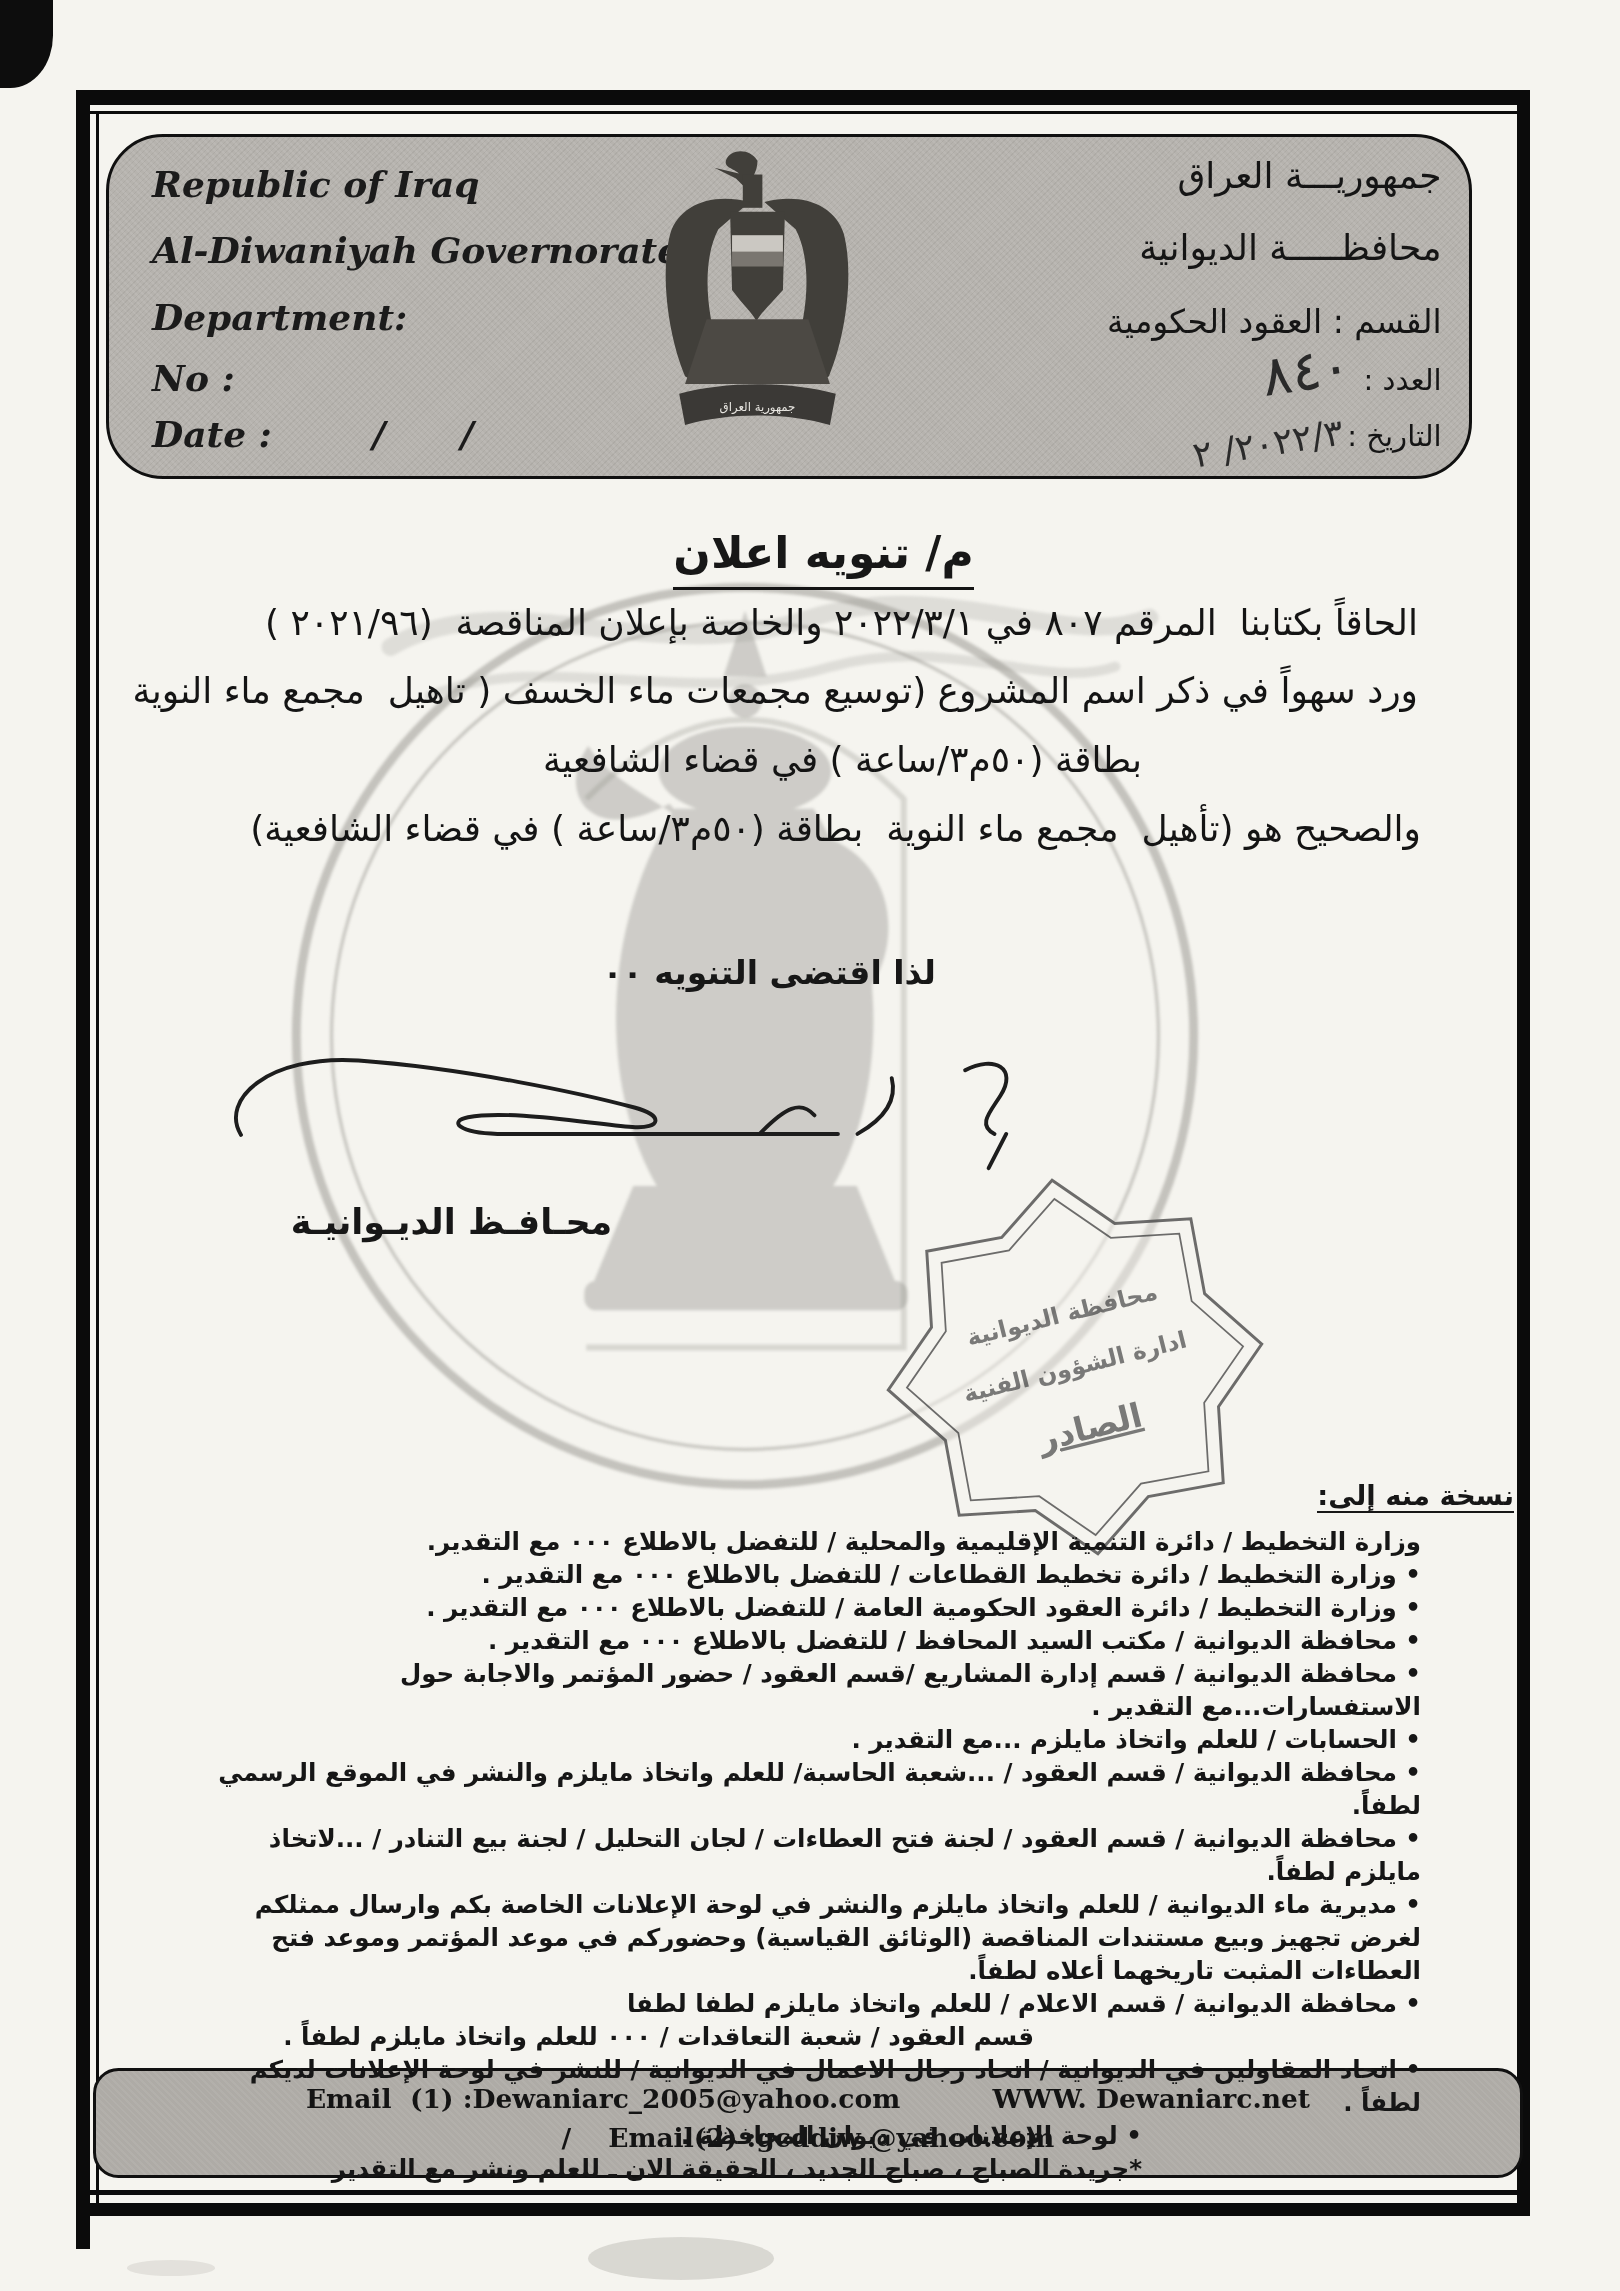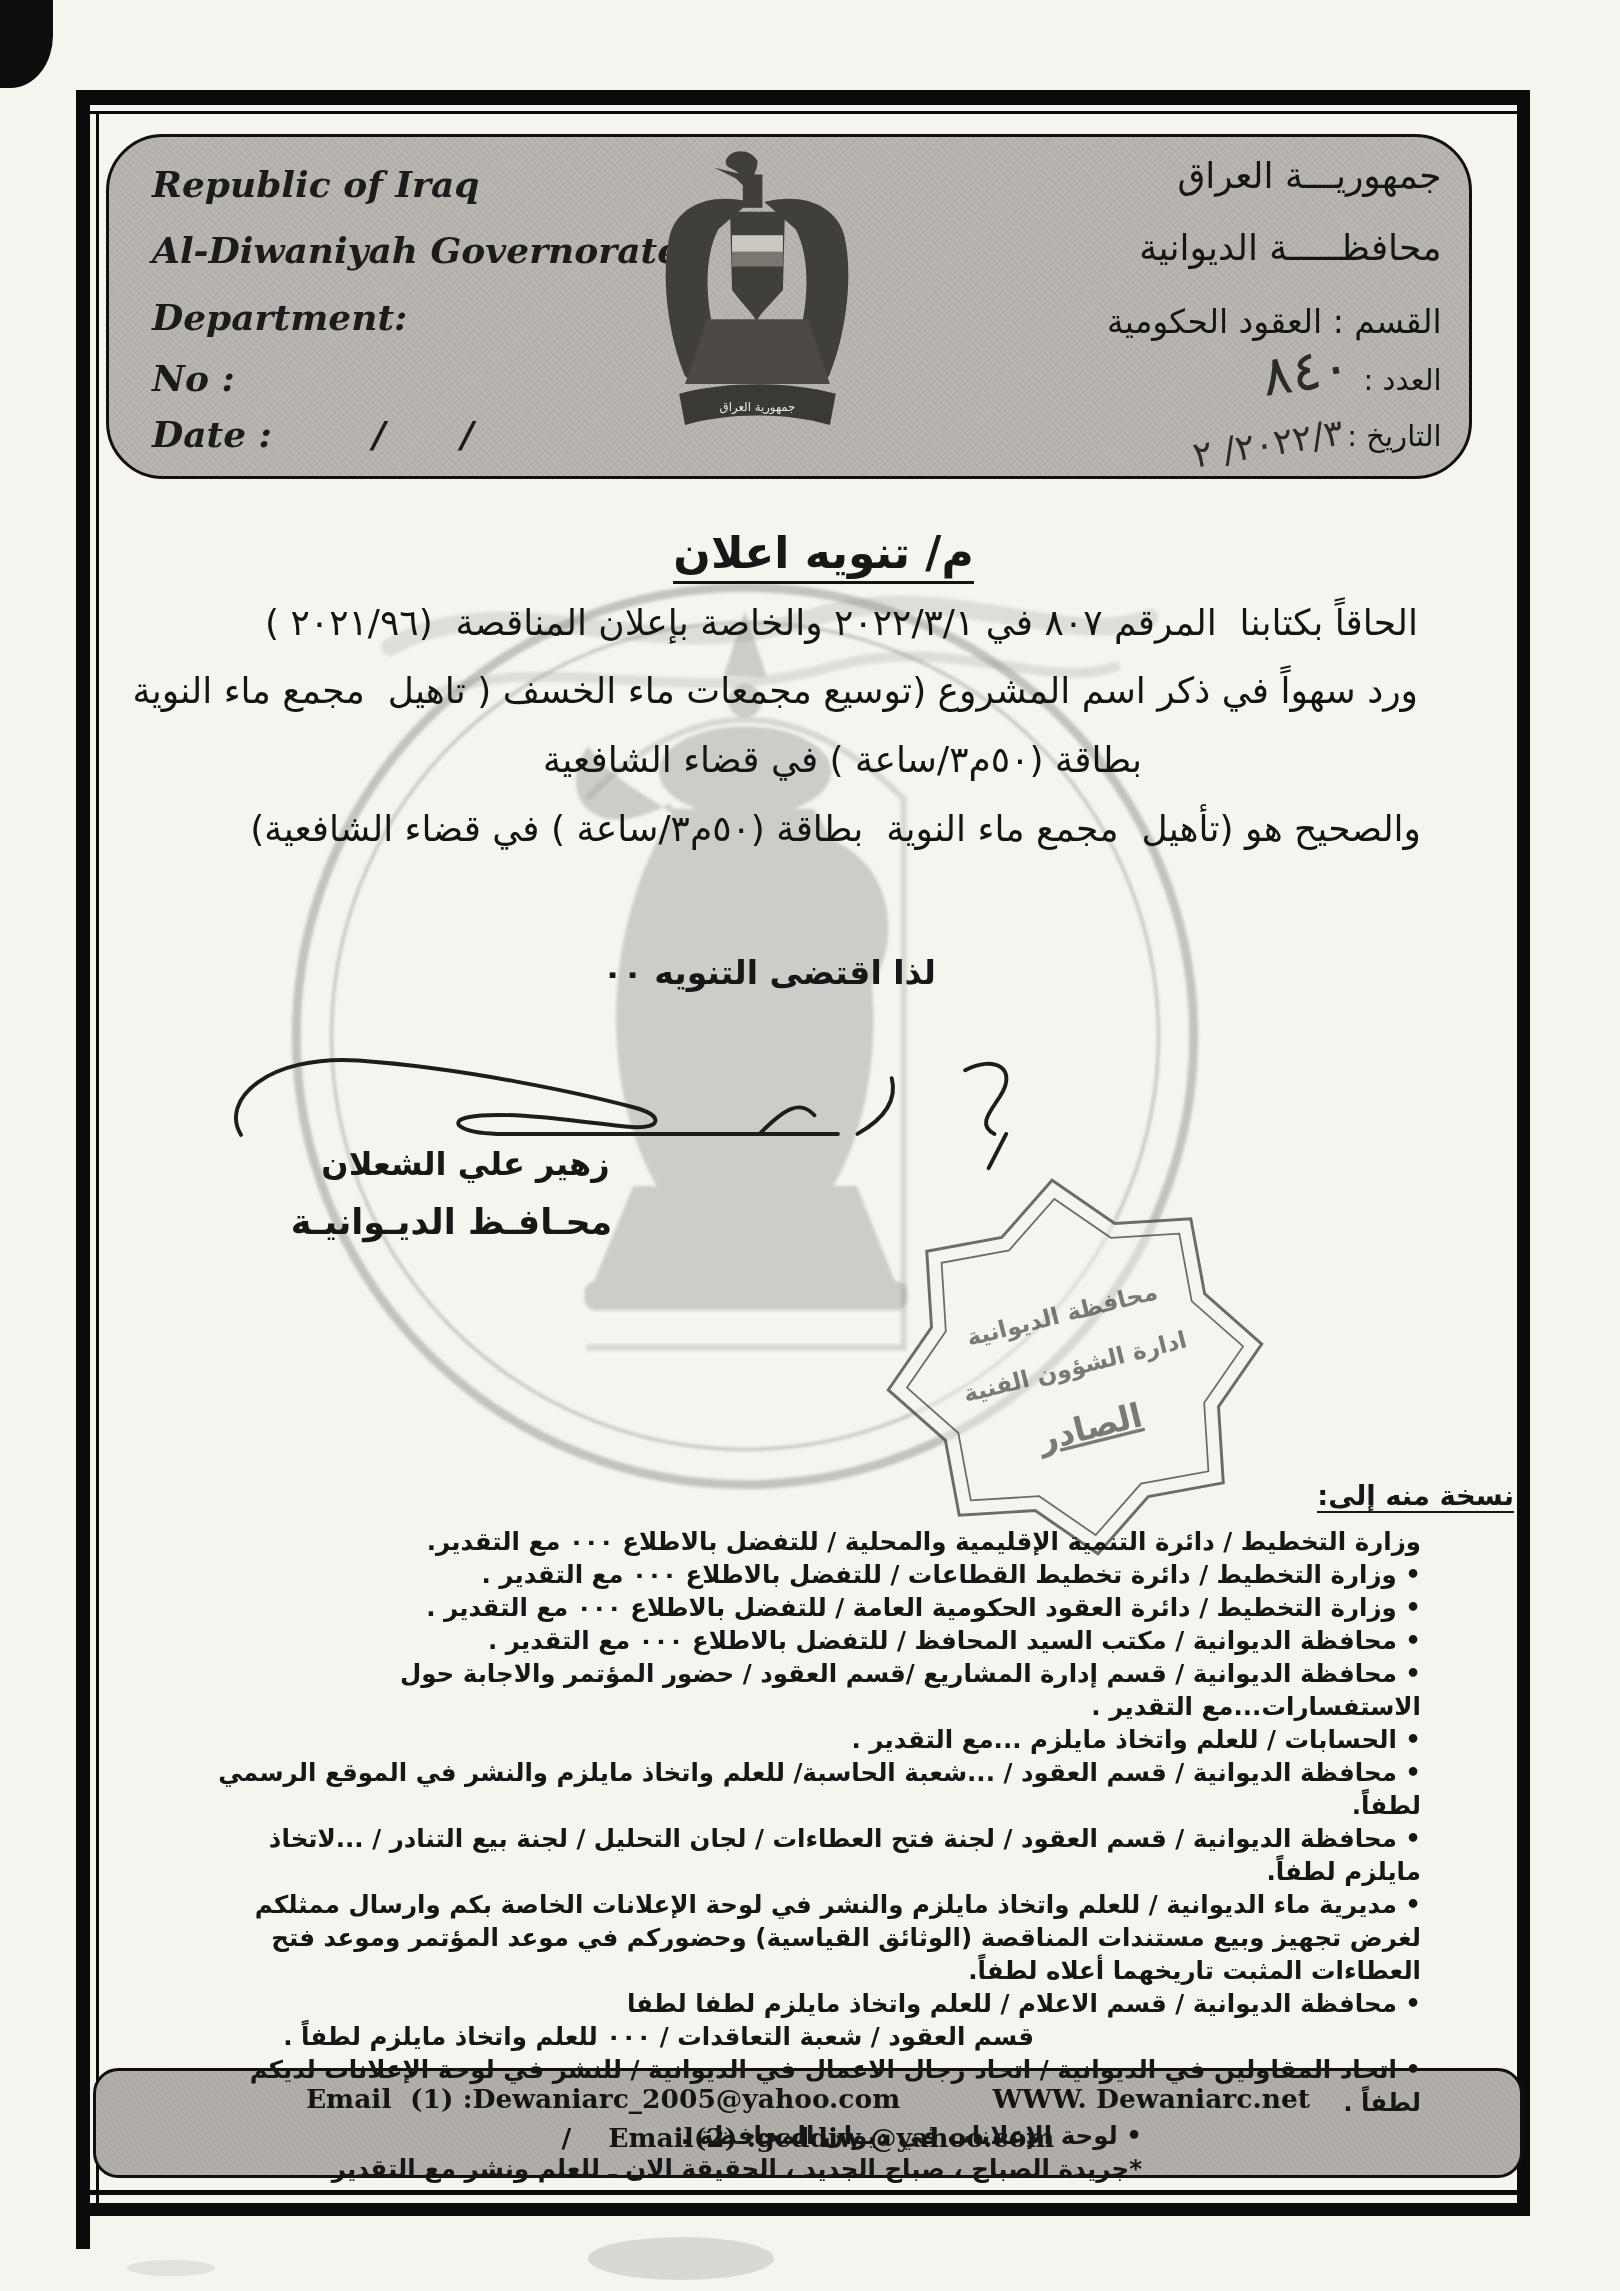--- a/index.html
+++ b/index.html
@@ -16,21 +16,21 @@
                      repeating-linear-gradient(-45deg,rgba(0,0,0,.05) 0 1px,transparent 1px 3.9px);}
   .eng-line{position:absolute;left:43px;font-family:"DejaVu Serif",serif;font-style:italic;
     font-weight:700;font-size:36px;color:#1b1b1b;white-space:pre;}
   .ar-line{position:absolute;right:27.4px;direction:rtl;font-weight:400;color:#151515;white-space:pre;}
   .hw{font-weight:400;color:#2a2a2a;}
   
   .body-line{position:absolute;direction:rtl;text-align:center;font-weight:400;font-size:36px;
     color:#141414;white-space:pre;z-index:6;}
   #subject{position:absolute;left:608px;top:527px;width:431px;text-align:center;direction:rtl;
     font-size:44px;font-weight:700;z-index:6;}
-  #subject span{border-bottom:3.9px solid #141414;padding-bottom:3px;}
+  #subject span{border-bottom:3.9px solid #141414;padding-bottom:9px;}
   #closing{position:absolute;top:953px;right:684px;direction:rtl;font-weight:700;font-size:33px;z-index:6;}
   #sig-name{position:absolute;left:250px;top:1145px;width:431px;text-align:center;direction:rtl;
     font-weight:700;font-size:32px;z-index:8;}
   #sig-title{position:absolute;left:221px;top:1202px;width:461px;text-align:center;direction:rtl;
     font-weight:700;font-size:35px;z-index:8;}
   #dist-head{position:absolute;top:1480px;right:106px;direction:rtl;font-weight:700;font-size:27.4px;
     border-bottom:2.9px solid #171717;padding-bottom:0;z-index:6;}
   #dist-list{position:absolute;top:1525px;left:196px;right:199px;z-index:6;}
   .dist-item{direction:rtl;text-align:right;font-weight:700;font-size:24.5px;line-height:33px;color:#161616;}
   
@@ -126,21 +126,20 @@
 
   <svg class="abs" style="left:211px;top:1039px;z-index:9;" width="882" height="137" viewBox="0 0 900 140">
     <g stroke="#1d1d1d" stroke-width="4" fill="none" stroke-linecap="round">
       <path d="M30 98 C 8 62 58 16 150 22 C 260 30 380 56 432 70 C 462 78 460 92 430 90 C 382 86 302 72 262 80 C 242 84 252 96 292 97 L 640 97"></path>
       <path d="M560 97 C 586 70 602 62 616 78"></path>
       <path d="M660 97 C 690 80 700 60 695 40"></path>
       <path d="M770 32 C 800 16 824 30 806 58 C 796 74 782 88 800 97"></path>
       <path d="M812 97 L 794 132"></path>
     </g>
   </svg>
-  <div id="sig-name">زهير علي الشعلان</div>
   <div id="sig-title">محـافـظ الديـوانيـة</div>
 
   <svg class="abs" style="left:882px;top:1174px;z-index:2;opacity:.8;" width="387" height="387" viewBox="0 0 395 395">
     <g transform="rotate(8 197 197)">
       <path d="M382.5 147.3 L317.6 104.5 L293 30.7 L216.8 46.3 L147.3 11.5 L104.5 76.4 L30.7 101 L46.3 177.2 L11.5 246.7 L76.4 289.5 L101 363.3 L177.2 347.7 L246.7 382.5 L289.5 317.6 L363.3 293 L347.7 216.8 Z" fill="rgba(245,244,239,0.55)" stroke="#4a4a4a" stroke-width="3"></path>
       <g transform="translate(197 197) scale(0.9) translate(-197 -197)">
         <path d="M382.5 147.3 L317.6 104.5 L293 30.7 L216.8 46.3 L147.3 11.5 L104.5 76.4 L30.7 101 L46.3 177.2 L11.5 246.7 L76.4 289.5 L101 363.3 L177.2 347.7 L246.7 382.5 L289.5 317.6 L363.3 293 L347.7 216.8 Z" fill="none" stroke="#4a4a4a" stroke-width="2"></path>
       </g>
     </g>
     <g transform="rotate(-14 197 197)" fill="#4a4a4a" text-anchor="middle" direction="rtl" font-family="DejaVu Sans" opacity="0.9">

